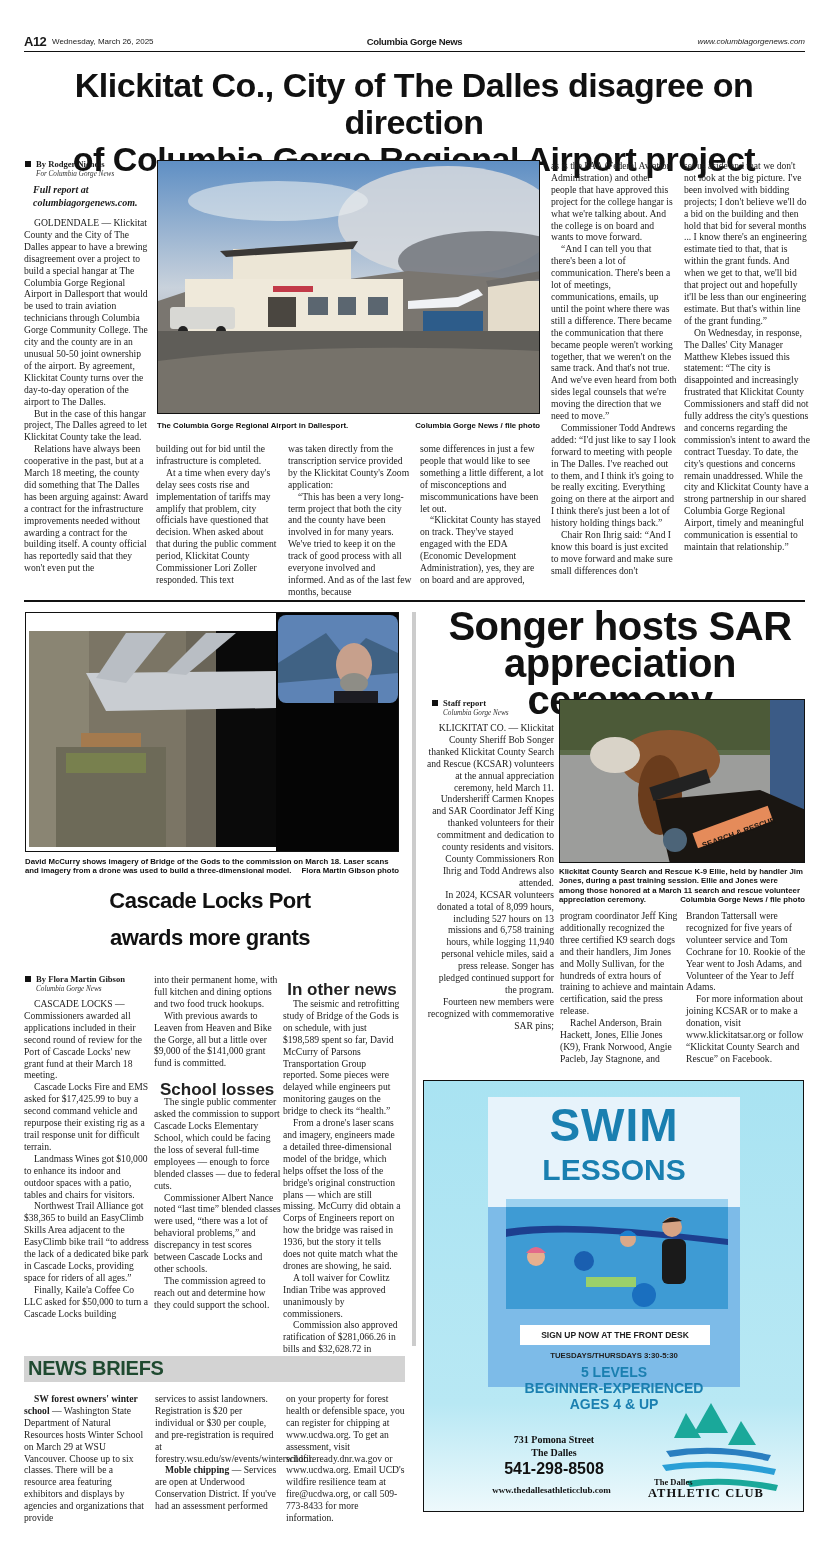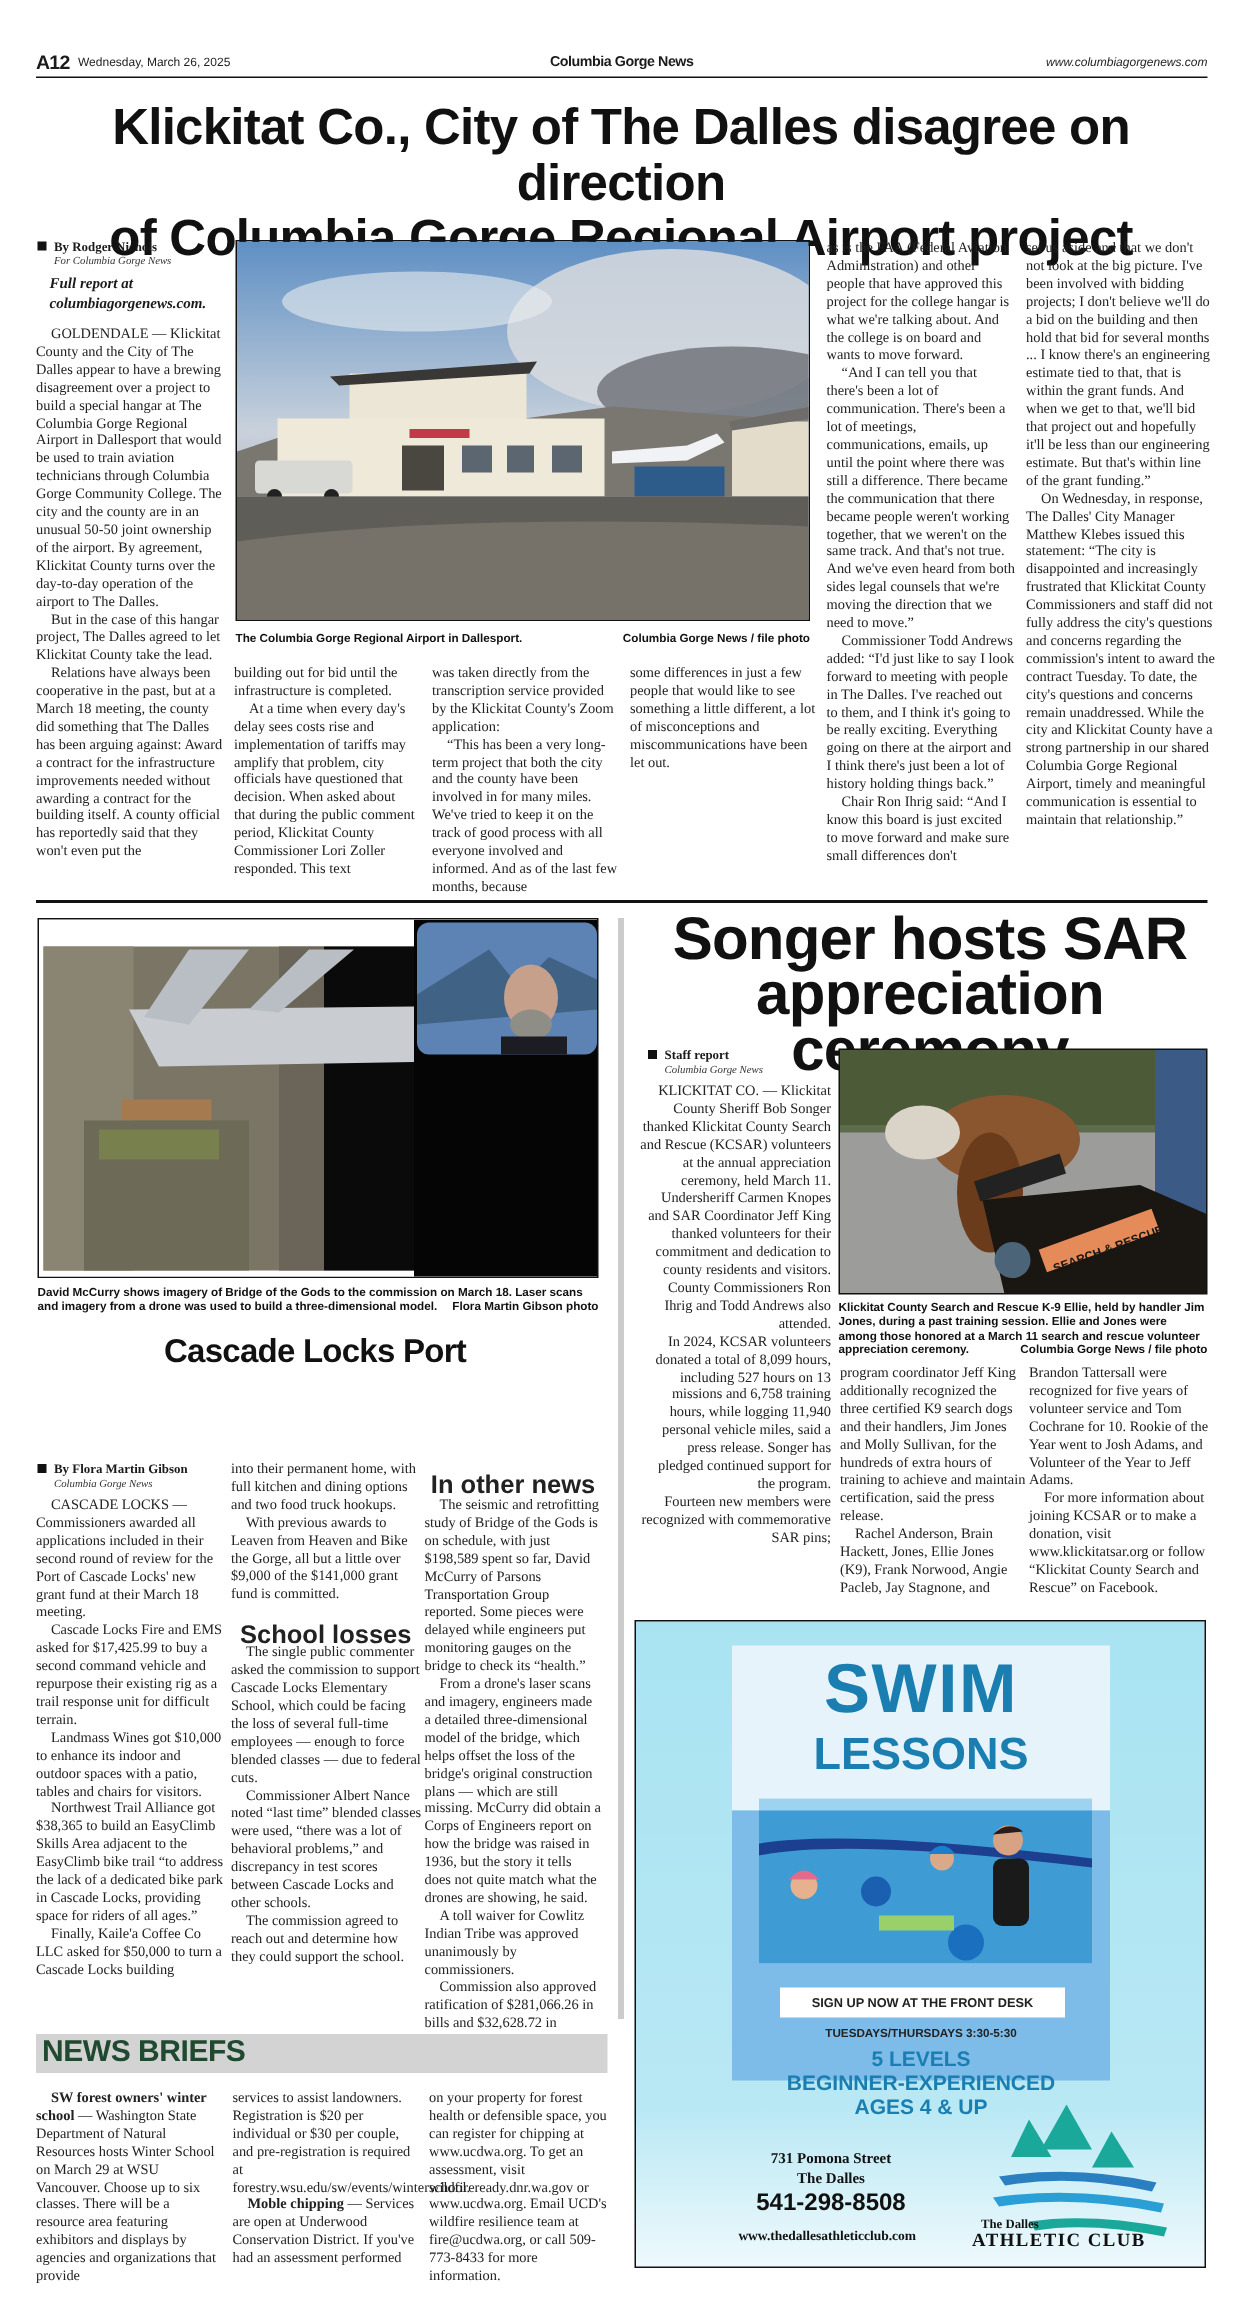--- a/index.html
+++ b/index.html
@@ -83,24 +83,25 @@
   <span>The Columbia Gorge Regional Airport in Dallesport.</span>
   <span class="credit">Columbia Gorge News / file photo</span>
 </div>
 
 <div class="abs serif" style="left:156px; top:443px; width:124px;">
   <p class="noind">building out for bid until the infrastructure is completed.</p>
   <p>At a time when every day's delay sees costs rise and implementation of tariffs may amplify that problem, city officials have questioned that decision. When asked about that during the public comment period, Klickitat County Commissioner Lori Zoller responded. This text</p>
 </div>
 <div class="abs serif" style="left:288px; top:443px; width:124px;">
   <p class="noind">was taken directly from the transcription service provided by the Klickitat County's Zoom application:</p>
-  <p>“This has been a very long-term project that both the city and the county have been involved in for many miles. We've tried to keep it on the track of good process with all everyone involved and informed. And as of the last few months, because</p>
+  <p>“This has been a very long-term project that both the city and the county have been involved in for many years. We've tried to keep it on the track of good process with all everyone involved and informed. And as of the last few months, because</p>
 </div>
 <div class="abs serif" style="left:420px; top:443px; width:124px;">
   <p class="noind">some differences in just a few people that would like to see something a little different, a lot of misconceptions and miscommunications have been let out.</p>
+  <p>“Klickitat County has stayed on track. They've stayed engaged with the EDA (Economic Development Administration), yes, they are on board and are approved,</p>
 </div>
 
 <div class="abs serif" style="left:551px; top:160px; width:126px;">
   <p class="noind">as is the FAA (Federal Aviation Administration) and other people that have approved this project for the college hangar is what we're talking about. And the college is on board and wants to move forward.</p>
   <p>“And I can tell you that there's been a lot of communication. There's been a lot of meetings, communications, emails, up until the point where there was still a difference. There became the communication that there became people weren't working together, that we weren't on the same track. And that's not true. And we've even heard from both sides legal counsels that we're moving the direction that we need to move.”</p>
   <p>Commissioner Todd Andrews added: “I'd just like to say I look forward to meeting with people in The Dalles. I've reached out to them, and I think it's going to be really exciting. Everything going on there at the airport and I think there's just been a lot of history holding things back.”</p>
   <p>Chair Ron Ihrig said: “And I know this board is just excited to move forward and make sure small differences don't</p>
 </div>
 <div class="abs serif" style="left:684px; top:160px; width:126px;">
   <p class="noind">set us aside and that we don't not look at the big picture. I've been involved with bidding projects; I don't believe we'll do a bid on the building and then hold that bid for several months ... I know there's an engineering estimate tied to that, that is within the grant funds. And when we get to that, we'll bid that project out and hopefully it'll be less than our engineering estimate. But that's within line of the grant funding.”</p>
@@ -132,20 +133,21 @@
     <rect x="308" y="78" width="44" height="12" fill="#1c1c22"></rect>
   </svg>
 </div>
 <div class="abs caption" style="left:25px; top:857px; width:374px;">
   <span>David McCurry shows imagery of Bridge of the Gods to the commission on March 18. Laser scans and imagery from a drone was used to build a three-dimensional model.</span>
   <span class="credit">Flora Martin Gibson photo</span>
 </div>
 
 <div class="abs head" style="left:20px; top:882px; width:380px; font-size:22px; line-height:37px;">
   <div>Cascade Locks Port</div>
+  <div>awards more grants</div>
 </div>
 
 <div class="abs" style="left:25px; top:975px; width:125px;">
   <div class="byline"><span class="sq"></span><span class="name">By Flora Martin Gibson</span><span class="org">Columbia Gorge News</span></div>
 </div>
 <div class="abs serif" style="left:24px; top:998px; width:127px;">
   <p>CASCADE LOCKS — Commissioners awarded all applications included in their second round of review for the Port of Cascade Locks' new grant fund at their March 18 meeting.</p>
   <p>Cascade Locks Fire and EMS asked for $17,425.99 to buy a second command vehicle and repurpose their existing rig as a trail response unit for difficult terrain.</p>
   <p>Landmass Wines got $10,000 to enhance its indoor and outdoor spaces with a patio, tables and chairs for visitors.</p>
   <p>Northwest Trail Alliance got $38,365 to build an EasyClimb Skills Area adjacent to the EasyClimb bike trail “to address the lack of a dedicated bike park in Cascade Locks, providing space for riders of all ages.”</p>

